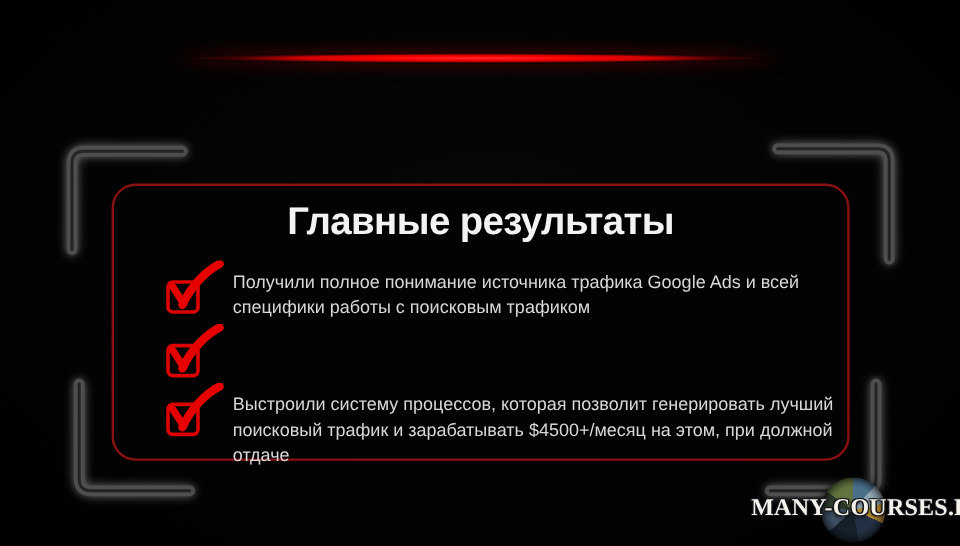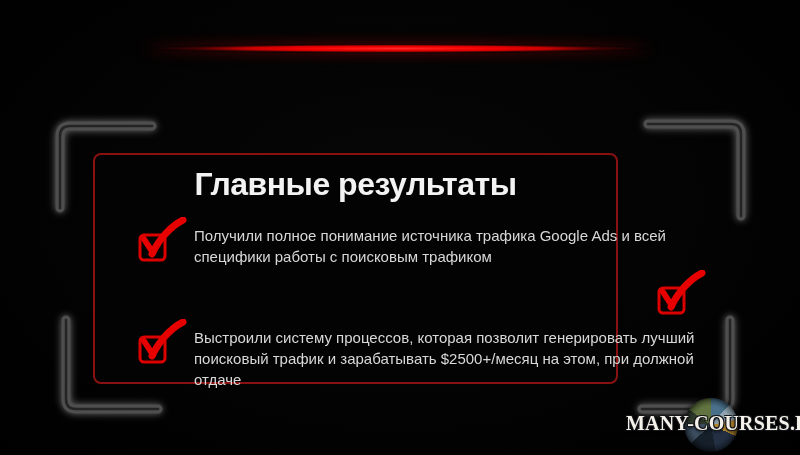--- a/index.html
+++ b/index.html
@@ -19,31 +19,31 @@
   }
   
   .brackets{position:absolute;left:0;top:0;}
   .bracket-outer{
     fill:none;stroke:#4e4e4e;stroke-width:9;stroke-linecap:round;
     filter:drop-shadow(0 0 5px rgba(235,235,235,.30)) drop-shadow(0 0 2px rgba(255,255,255,.18));
   }
   .bracket-inner{fill:none;stroke:#242424;stroke-width:2.5;stroke-linecap:round;}
   
   .card{
-    position:absolute;left:93px;top:153px;width:525px;height:231px;
-    box-sizing:border-box;border:2px solid #8a1111;border-radius:8px;
+    position:absolute;left:93px;top:153px;width:615px;height:231px;
+    box-sizing:border-box;border:2px solid #8a1111;border-radius:20px;
     background:#030303;
   }
   .card h1{
     margin:11px 0 0 0;text-align:center;
     font-size:32px;font-weight:700;letter-spacing:-.5px;color:#f3f3f3;
   }
   .bullets{
     position:absolute;left:42px;top:70px;
-    display:flex;flex-direction:column;gap:11px;align-items:flex-end;
+    display:flex;flex-direction:column;gap:11px;
   }
   .bullet{display:flex;gap:7px;}
   .check{flex:none;width:50px;height:46px;margin-top:-8px;}
   .check .box{fill:none;stroke:#dd0000;stroke-width:3;}
   .check .tick{fill:none;stroke:#e60000;stroke-linecap:round;}
   .bullet p{
     margin:0;width:512px;font-size:15px;line-height:21px;color:#d8d8d8;
   }
   
   .globe{
@@ -111,21 +111,21 @@
           <path class="tick" d="M15 37 C 22 22, 34 9, 46 3" stroke-width="7"></path>
         </svg>
       </div>
 
       <div class="bullet">
         <svg class="check" viewBox="0 0 50 46" aria-hidden="true">
           <rect class="box" x="3" y="18" width="25" height="25" rx="4"></rect>
           <path class="tick" d="M7 22 L16 36" stroke-width="6"></path>
           <path class="tick" d="M15 37 C 22 22, 34 9, 46 3" stroke-width="7"></path>
         </svg>
-        <p>Выстроили систему процессов, которая позволит генерировать лучший поисковый трафик и зарабатывать $2500+/месяц на этом, при должной отдаче</p>
+        <p>Выстроили систему процессов, которая позволит генерировать лучший поисковый трафик и зарабатывать $4500+/месяц на этом, при должной отдаче</p>
       </div>
 
     </div>
   </div>
 
   <div class="globe"></div>
   <div class="wm-text">MANY-COURSES.RU</div>
 
 </div>
 

